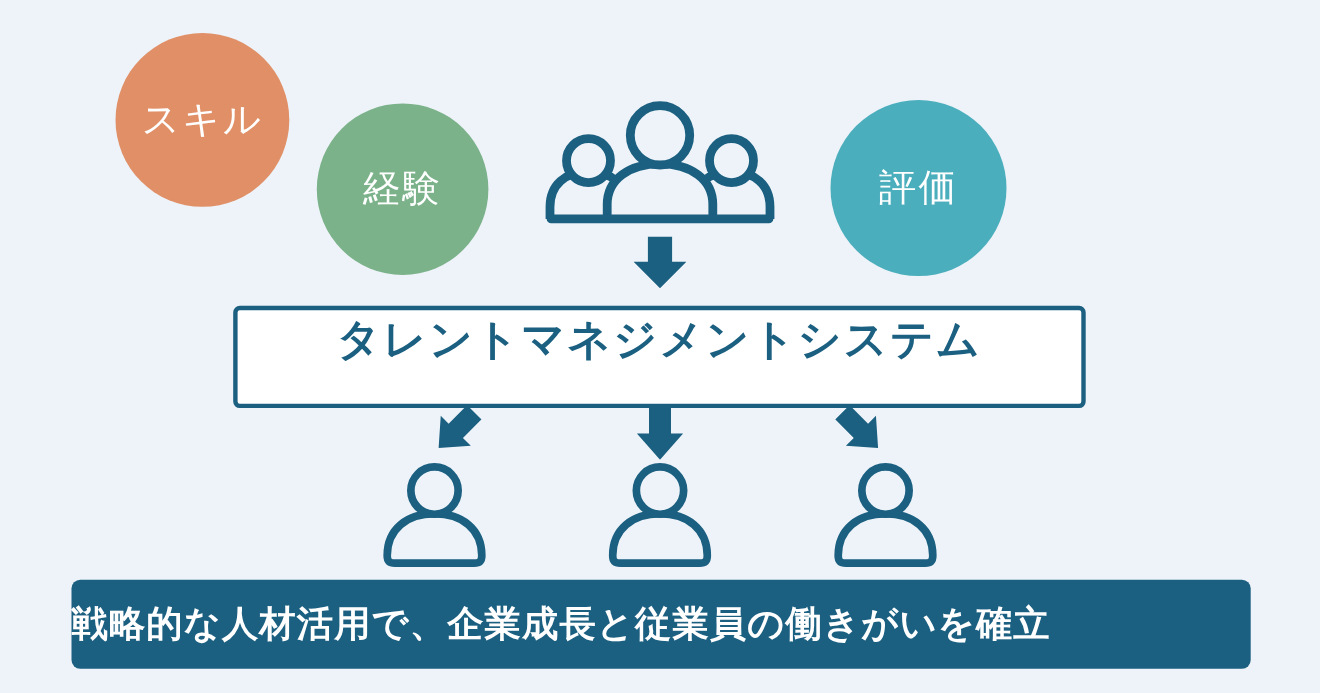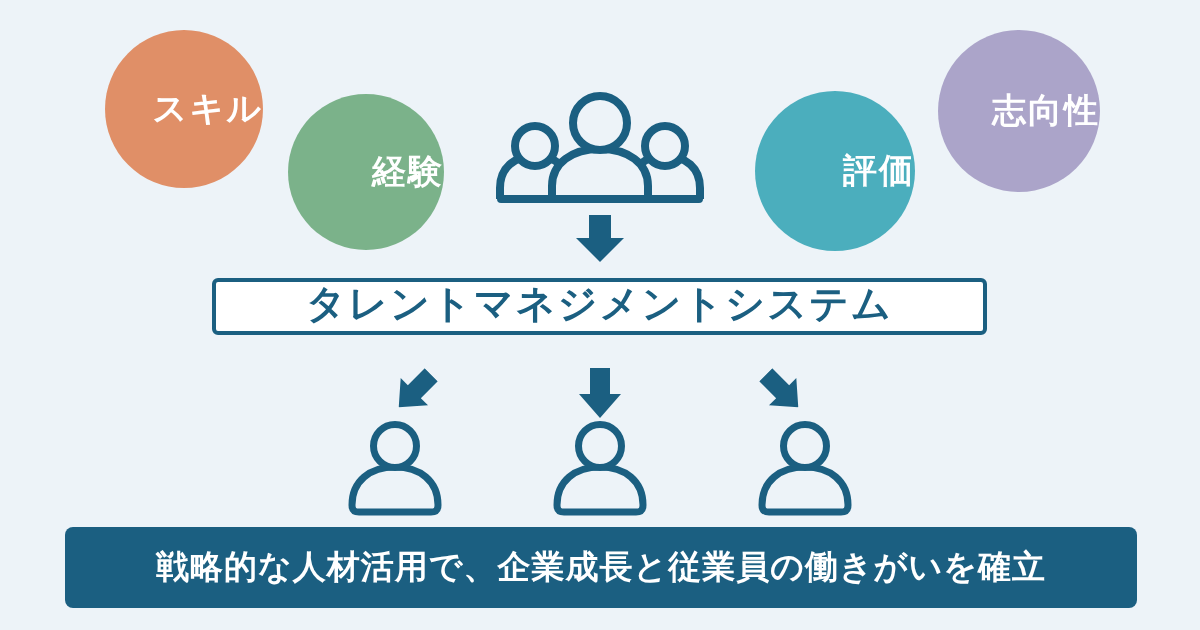--- a/index.html
+++ b/index.html
@@ -19,49 +19,49 @@
   }
   .canvas{
     position:relative;
     width:1200px;height:630px;
     background:var(--background);
     overflow:hidden;
   }
   .bubble{
     position:absolute;
     border-radius:50%;
-    display:flex;align-items:center;justify-content:flex-end;
+    display:flex;align-items:center;justify-content:center;
     color:var(--white);
-    font-weight:bold;
+    font-weight:normal;
     font-size:34px;
     letter-spacing:2px;
   }
   .bubble-skill{left:105px;top:30px;width:158px;height:158px;background:var(--circle-skill);}
   .bubble-experience{left:288px;top:94px;width:156px;height:156px;background:var(--circle-experience);}
   .bubble-evaluation{left:755px;top:91px;width:160px;height:160px;background:var(--circle-evaluation);}
   .bubble-orientation{left:938px;top:30px;width:162px;height:162px;background:var(--circle-orientation);}
   .icon-abs{position:absolute;}
   .system-box{
     position:absolute;
-    left:212px;top:278px;width:775px;height:57px;
+    left:212px;top:278px;width:775px;height:93px;
     background:var(--white);
     border:4px solid var(--dark-teal);
     border-radius:6px;
-    display:flex;align-items:flex-end;justify-content:center;
+    display:flex;align-items:flex-start;justify-content:center;
     color:var(--dark-teal);
     font-weight:bold;
     font-size:39px;
     letter-spacing:2px;
   }
   .banner{
     position:absolute;
     left:65px;top:527px;width:1072px;height:81px;
     background:var(--dark-teal);
     border-radius:8px;
-    display:flex;align-items:center;justify-content:center;
+    display:flex;align-items:center;
     color:var(--white);
     font-weight:bold;
     font-size:33px;
     letter-spacing:1px;
   }
   .rot45{transform:rotate(45deg);}
   .rot-45{transform:rotate(-45deg);}
   svg{display:block;}
 </style>
 </head>
@@ -70,23 +70,20 @@
 <div class="canvas">
 
   <div class="bubble bubble-skill">
     <span>スキル</span>
   </div>
   <div class="bubble bubble-evaluation">
     <span>評価</span>
   </div>
   <div class="bubble bubble-experience">
     <span>経験</span>
-  </div>
-  <div class="bubble bubble-orientation">
-    <span>志向性</span>
   </div>
 
   <div class="icon-abs" style="left:495px;top:91px;">
     <svg width="210" height="118" viewBox="0 0 210 118" fill="none">
 
       <path d="M 5,108 L 5,97 C 5,77 19,65 40,65 C 61,65 75,77 75,97 L 75,108" stroke="var(--dark-teal)" stroke-width="8" fill="none"></path>
       <circle cx="40" cy="55" r="20" stroke="var(--dark-teal)" stroke-width="8" fill="var(--background)"></circle>
 
       <path d="M 135,108 L 135,97 C 135,77 149,65 170,65 C 191,65 205,77 205,97 L 205,108" stroke="var(--dark-teal)" stroke-width="8" fill="none"></path>
       <circle cx="170" cy="55" r="20" stroke="var(--dark-teal)" stroke-width="8" fill="var(--background)"></circle>

